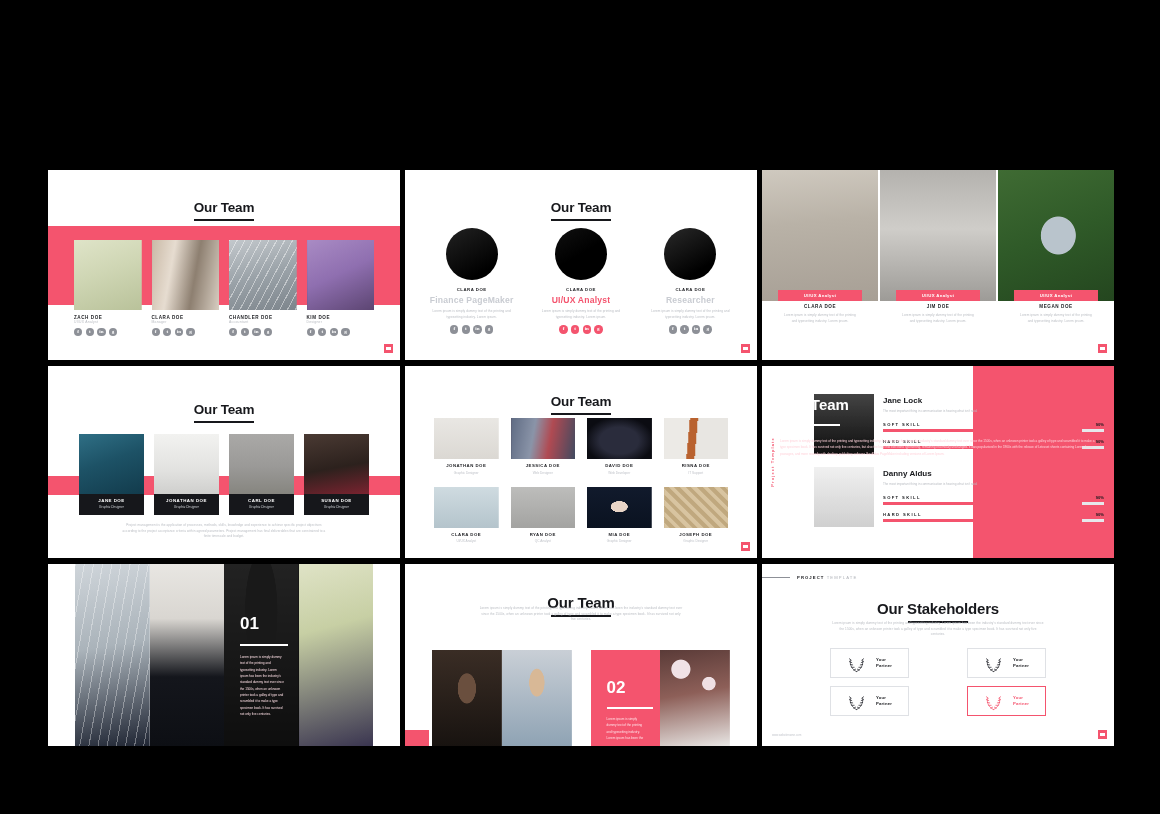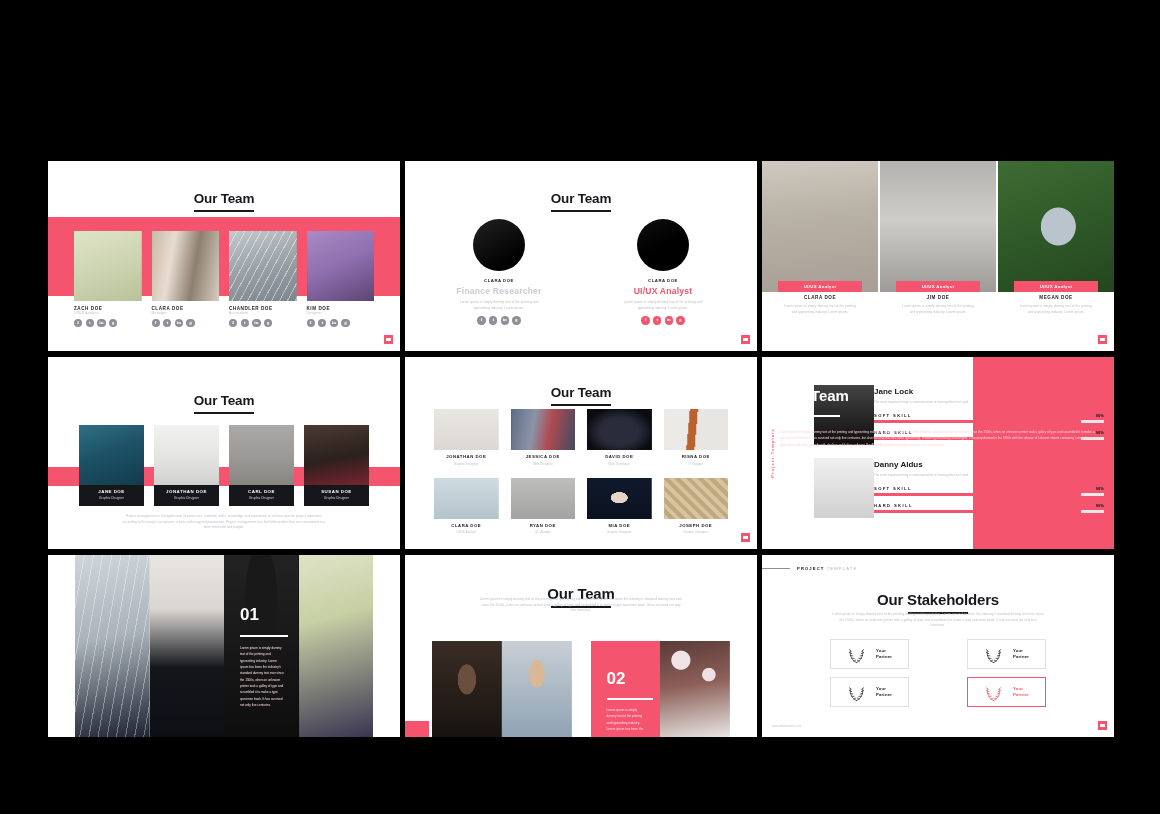--- a/index.html
+++ b/index.html
@@ -4,21 +4,21 @@
 <style>
   * { box-sizing: border-box; margin: 0; padding: 0; }
   html, body {
     width: 1160px; height: 814px;
     background: #000;
     font-family: "Liberation Sans", sans-serif;
     overflow: hidden;
   }
   .grid {
     position: absolute;
-    left: 48px; top: 161px;
+    left: 48px; top: 170px;
     width: 1064px; height: 594px;
     display: grid;
     grid-template-columns: repeat(3, 352px);
     grid-template-rows: 190px 192px 182px;
     gap: 6px 5px;
   }
   .slide {
     position: relative;
     background: #fff;
     overflow: hidden;
@@ -146,21 +146,21 @@
 
   
   .s6 .left { position: absolute; left: 0; top: 0; bottom: 0; width: 211px; background: #fff; }
   .s6 .right { position: absolute; right: 0; top: 0; bottom: 0; width: 141px; background: #f4546e; }
   .s6 .vert {
     position: absolute; left: 8px; top: 50%; transform: translateY(-50%) rotate(180deg);
     writing-mode: vertical-rl;
     font-size: 4px; font-weight: bold; letter-spacing: 1.1px;
     color: #f4546e;
   }
-  .s6 .person { position: absolute; display: flex; left: 52px; right: 10px; }
+  .s6 .person { position: absolute; display: flex; gap: 9px; left: 52px; right: 10px; }
   .s6 .p1 { top: 28px; }
   .s6 .p2 { top: 101px; }
   .s6 .ppic { width: 60px; height: 60px; background-size: cover; background-position: center 20%; filter: grayscale(1) contrast(1.12); flex: none; }
   .s6 .pinfo { flex: 1; padding-top: 2px; }
   .s6 .pname { font-size: 8px; font-weight: bold; color: #17181c; }
   .s6 .pdesc { font-size: 3.1px; color: #b9bcc2; line-height: 1.9; margin-top: 4px; }
   .s6 .skill { margin-top: 7px; }
   .s6 .srow { display: flex; justify-content: space-between; align-items: baseline; }
   .s6 .slabel { font-size: 4.1px; font-weight: bold; letter-spacing: 1.4px; color: #17181c; }
   .s6 .sval { font-size: 4.1px; font-weight: bold; color: #17181c; }
@@ -284,21 +284,21 @@
   <div class="slide s2">
     <div style="position:absolute;left:0;right:0;top:30px;">
       <div class="title">Our Team</div>
       <div class="rule"></div>
     </div>
     <div class="cols">
 
       <div class="col">
         <div class="avatar" style="background-image:linear-gradient(150deg,#3c3c3c,#111),radial-gradient(ellipse at 50% 45%,#c9c2bd 0 30%,transparent 31%);"></div>
         <div class="nm">CLARA DOE</div>
-        <div class="pos">Finance Researcher</div>
+        <div class="pos">Finance PageMaker</div>
         <div class="lorem">Lorem ipsum is simply dummy text of the printing and typesetting industry. Lorem ipsum.</div>
         <div class="socials">
           <span class="dot">f</span>
           <span class="dot">t</span>
           <span class="dot">in</span>
           <span class="dot">g</span>
         </div>
       </div>
 
       <div class="col">
@@ -307,20 +307,32 @@
         <div class="pos active">UI/UX Analyst</div>
         <div class="lorem">Lorem ipsum is simply dummy text of the printing and typesetting industry. Lorem ipsum.</div>
         <div class="socials">
           <span class="dot pink">f</span>
           <span class="dot pink">t</span>
           <span class="dot pink">in</span>
           <span class="dot pink">g</span>
         </div>
       </div>
 
+      <div class="col">
+        <div class="avatar" style="background-image:linear-gradient(150deg,#444,#0d0d0d),radial-gradient(ellipse at 48% 50%,#d2cbc5 0 29%,transparent 30%);"></div>
+        <div class="nm">CLARA DOE</div>
+        <div class="pos">Researcher</div>
+        <div class="lorem">Lorem ipsum is simply dummy text of the printing and typesetting industry. Lorem ipsum.</div>
+        <div class="socials">
+          <span class="dot">f</span>
+          <span class="dot">t</span>
+          <span class="dot">in</span>
+          <span class="dot">g</span>
+        </div>
+      </div>
     </div>
     <div class="logomark">
         <i></i>
       </div>
   </div>
 
   <div class="slide s3">
     <div class="strip">
       <div class="cell">
         <div class="photo" style="background-image:linear-gradient(175deg,#cfc9bf 0%,#b9b2a7 40%,#a79f95 100%),radial-gradient(ellipse at 50% 52%,#23304d 0 16%,transparent 17%);"></div>

